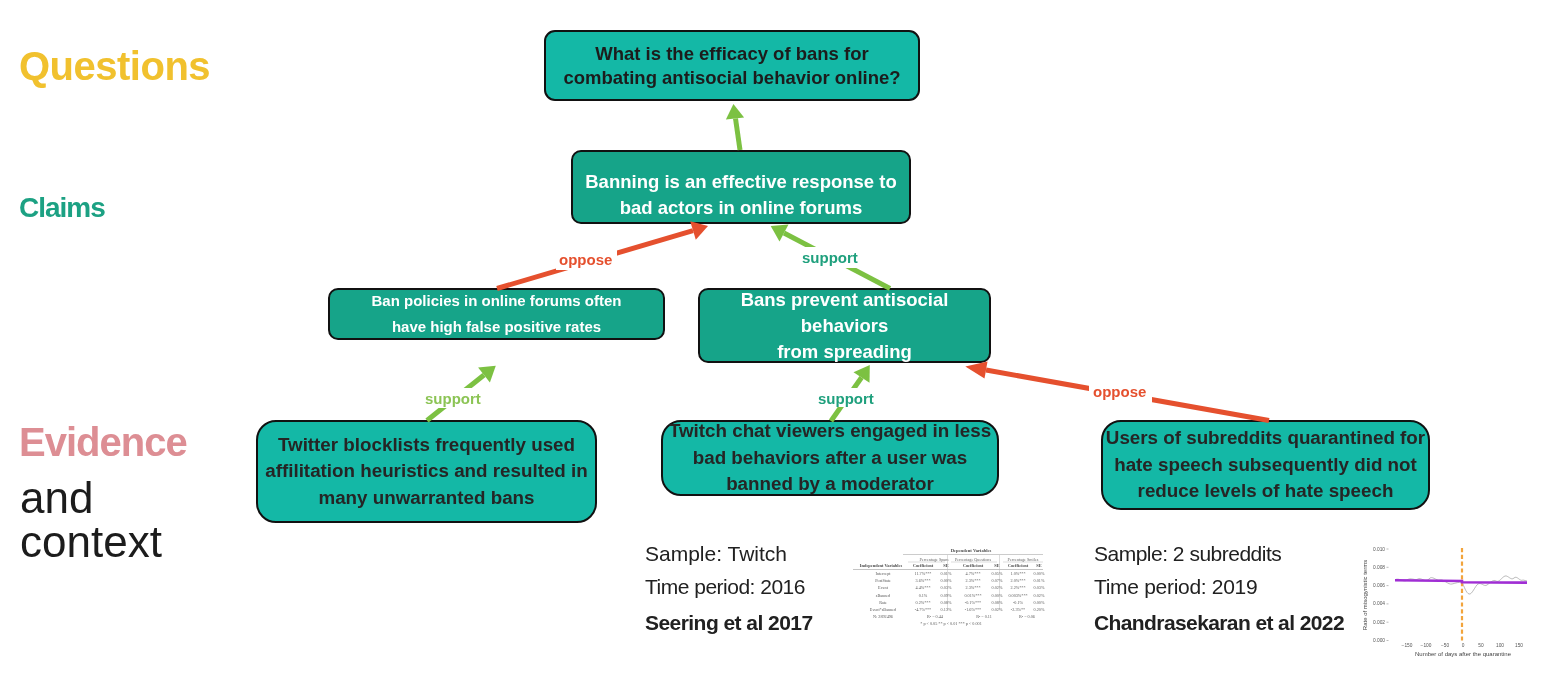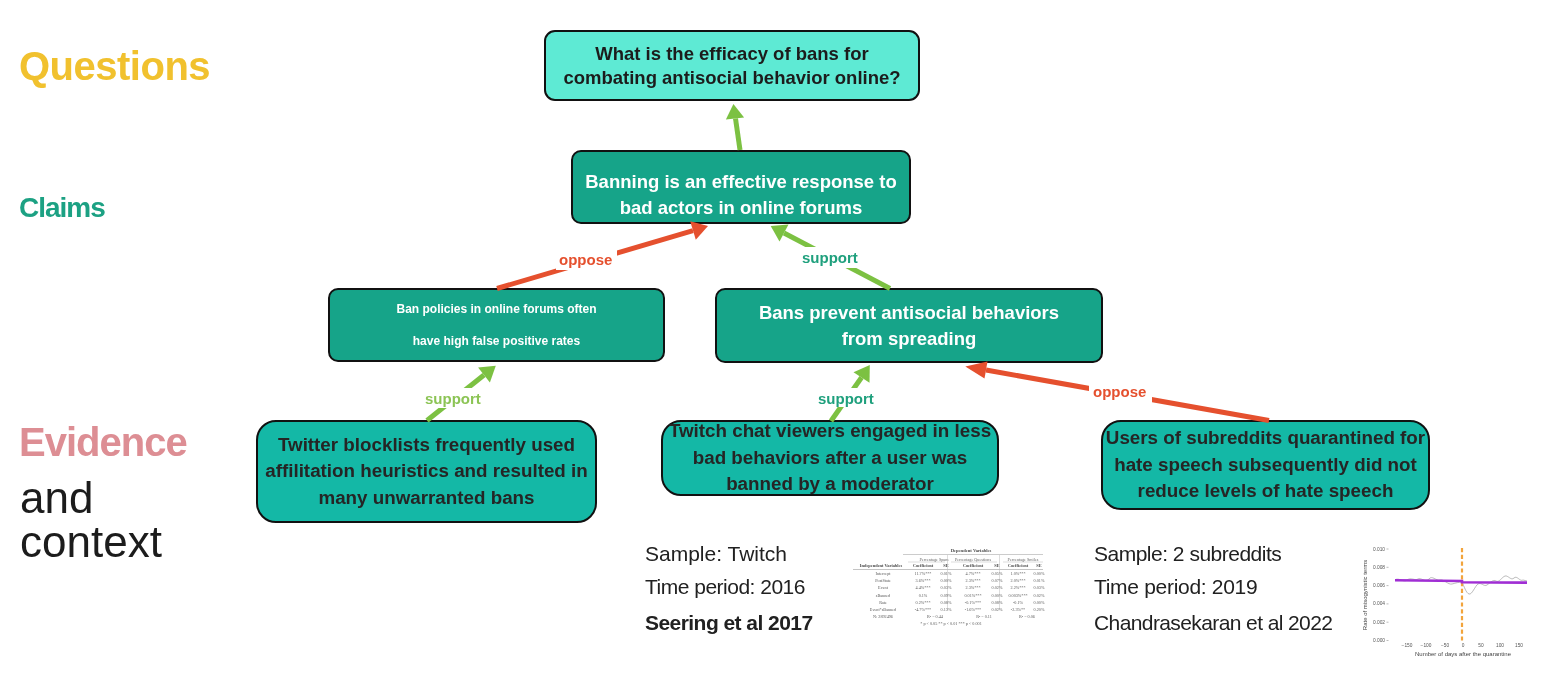--- a/index.html
+++ b/index.html
@@ -2,48 +2,48 @@
 <html><head>
 <meta charset="utf-8">
 <style>
   html,body{margin:0;padding:0;}
   body{width:1555px;height:684px;position:relative;background:#ffffff;
        font-family:"Liberation Sans", sans-serif;overflow:hidden;}
   .rowlab{position:absolute;font-weight:bold;}
   .box{position:absolute;border:2.5px solid #111111;box-sizing:border-box;
        display:flex;align-items:center;justify-content:center;text-align:center;
        font-weight:bold;}
-  .qbox{background:#5eead4;border-radius:11px;color:#1c1c1c;padding-bottom:0;}
+  .qbox{background:#14b8a6;border-radius:11px;color:#1c1c1c;padding-bottom:0;}
   .cbox{background:#16A489;border-radius:10px;color:#ffffff;}
   .ebox{background:#14b8a6;border-radius:20px;color:#252525;}
   .meta{position:absolute;color:#212121;font-size:21px;}
   svg.overlay{position:absolute;left:0;top:0;pointer-events:none;}
 </style>
 </head>
 <body>
 
   <div class="rowlab" style="left:19px;top:44px;font-size:40px;color:#F1C12E;letter-spacing:-0.5px;">Questions</div>
   <div class="rowlab" style="left:19px;top:192px;font-size:28px;color:#1CA183;letter-spacing:-1px;">Claims</div>
   <div class="rowlab" style="left:19px;top:420px;font-size:40px;color:#DD8E94;letter-spacing:-1px;">Evidence</div>
   <div style="position:absolute;left:20px;top:476px;font-size:44px;color:#1c1c1c;line-height:44px;">and<br>context</div>
 
   <div class="box qbox" style="left:544px;top:30px;width:376px;height:71px;font-size:18.5px;line-height:24px;">What is the efficacy of bans for<br>combating antisocial behavior online?</div>
   <div class="box cbox" style="left:571px;top:150px;width:340px;height:74px;font-size:18.5px;line-height:26px;padding-top:16px;">Banning is an effective response to<br>bad actors in online forums</div>
-  <div class="box cbox" style="left:328px;top:288px;width:337px;height:74px;font-size:12px;line-height:32px;">Ban policies in online forums often<br>have high false positive rates</div>
-  <div class="box cbox" style="left:715px;top:288px;width:388px;height:75px;font-size:18.5px;line-height:26px;">Bans prevent antisocial behaviors<br>from spreading</div>
+  <div class="box cbox" style="left:328px;top:288px;width:337px;height:52px;font-size:15px;line-height:26px;">Ban policies in online forums often<br>have high false positive rates</div>
+  <div class="box cbox" style="left:698px;top:288px;width:293px;height:75px;font-size:18.5px;line-height:26px;">Bans prevent antisocial behaviors<br>from spreading</div>
   <div class="box ebox" style="left:256px;top:420px;width:341px;height:103px;font-size:18.8px;line-height:26.5px;">Twitter blocklists frequently used<br>affilitation heuristics and resulted in<br>many unwarranted bans</div>
   <div class="box ebox" style="left:661px;top:420px;width:338px;height:76px;font-size:18.8px;line-height:26.5px;">Twitch chat viewers engaged in less<br>bad behaviors after a user was<br>banned by a moderator</div>
   <div class="box ebox" style="left:1101px;top:420px;width:329px;height:90px;font-size:18.8px;line-height:26.5px;">Users of subreddits quarantined for<br>hate speech subsequently did not<br>reduce levels of hate speech</div>
 
   <div class="meta" style="left:645px;top:541.5px;">Sample: Twitch</div>
   <div class="meta" style="left:645px;top:575px;letter-spacing:-0.5px;">Time period: 2016</div>
   <div class="meta" style="left:645px;top:611px;font-weight:bold;letter-spacing:-0.55px;">Seering et al 2017</div>
   <div class="meta" style="left:1094px;top:541.5px;letter-spacing:-0.5px;">Sample: 2 subreddits</div>
   <div class="meta" style="left:1094px;top:575px;letter-spacing:-0.3px;">Time period: 2019</div>
-  <div class="meta" style="left:1094px;top:611px;font-weight:normal;letter-spacing:-0.6px;">Chandrasekaran et al 2022</div>
+  <div class="meta" style="left:1094px;top:611px;font-weight:bold;letter-spacing:-0.6px;">Chandrasekaran et al 2022</div>
 
   <svg class="overlay" width="1555" height="684" viewBox="0 0 1555 684">
 
     <g stroke="#7CC142" fill="#7CC142">
       <line x1="740" y1="150" x2="735.5" y2="118.5" stroke-width="5"></line>
       <polygon points="733.4,103.9 744.1,117.5 725.9,119.5" stroke="none"></polygon>
     </g>
 
     <g stroke="#E5502E" fill="#E5502E">
       <line x1="497" y1="288.5" x2="693" y2="230.6" stroke-width="5"></line>

